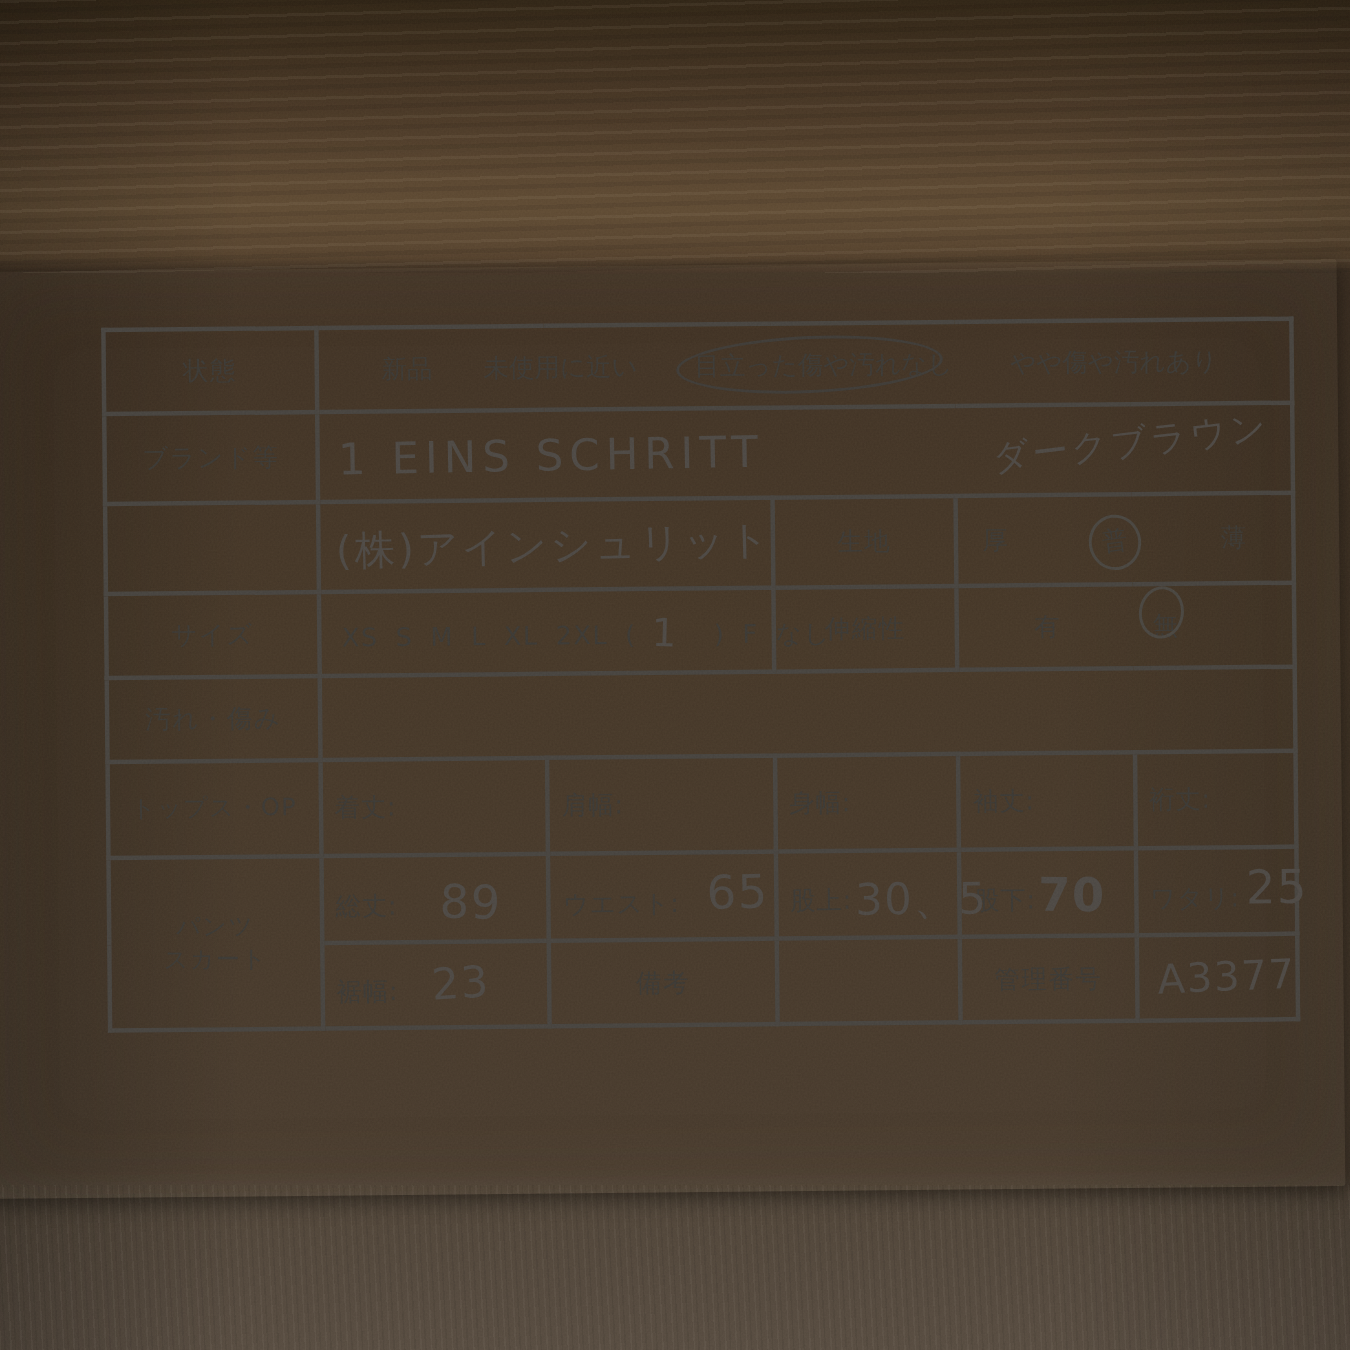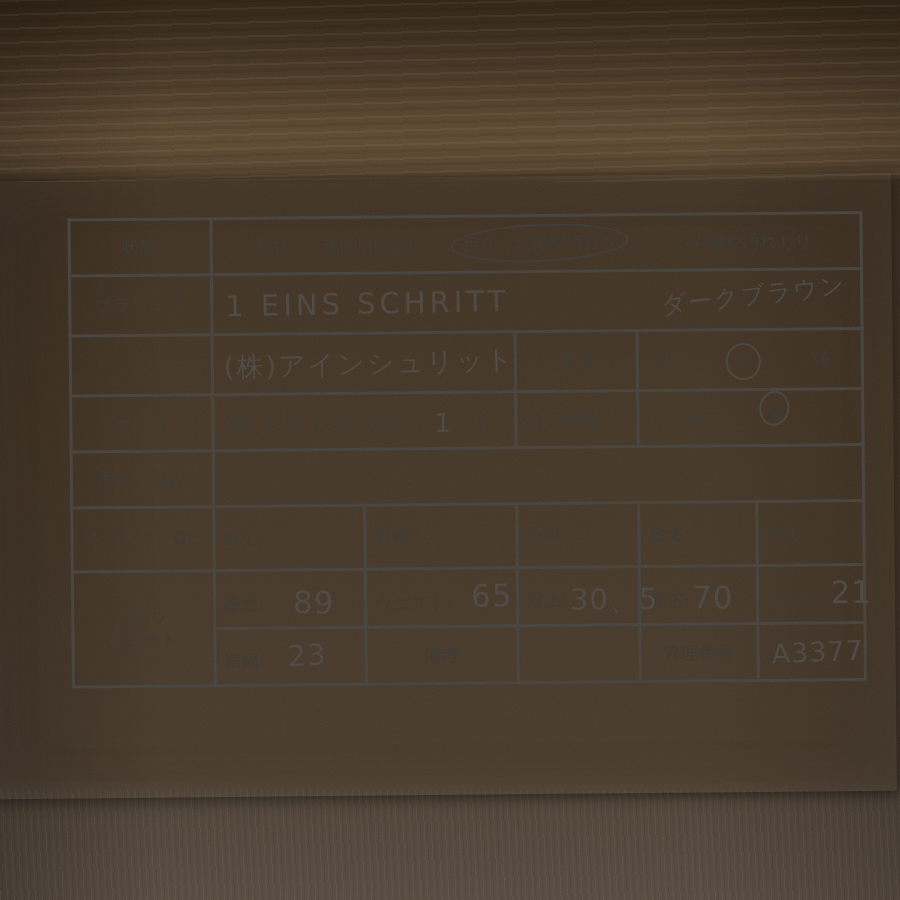--- a/index.html
+++ b/index.html
@@ -112,21 +112,21 @@
   
   .size-cell { padding-left:14px !important; font-size:16px; letter-spacing:1px; word-spacing:5px; white-space:nowrap; }
   .size-written { font-size:26px; display:inline-block; margin:0 24px 0 10px; transform:translateY(2px) rotate(2deg); }
 
   
   .meas { padding-left:8px !important; font-size:15px; letter-spacing:.5px; white-space:nowrap; }
   .meas .hand-num { font-size:31px; letter-spacing:1px; margin-left:10px; display:inline-block; }
   .v-soutake { transform:translateY(3px) rotate(2deg); margin-left:28px !important; }
   .v-waist   { transform:translateY(-2px) rotate(-1deg); margin-left:18px !important; }
   .v-rise    { transform:translateY(4px); margin-left:2px !important; font-size:29px !important; }
-  .v-inseam  { transform:translateY(2px) rotate(1deg); margin-left:2px !important; }
+  .v-inseam  { transform:translateY(2px) rotate(1deg); margin-left:2px !important;font-weight:bold; }
   .v-watari  { transform:translateY(-2px); margin-left:4px !important; }
   .v-hem     { transform:translateY(-1px) rotate(-3deg); margin-left:22px !important; font-size:29px !important; }
   .v-id      { font-size:27px !important; letter-spacing:2px; transform:rotate(-2deg); margin-left:4px !important; }
   .memo-cell, .id-lbl-cell { text-align:center; font-size:16px; letter-spacing:1px; }
 </style>
 </head>
 <body>
 
 <div class="wood"></div>
 <div class="wood-grain"></div>
@@ -217,21 +217,21 @@
 
     <tr class="r7">
       <td class="lbl two-line" rowspan="2">
         <div>パンツ</div>
         <div>スカート</div>
       </td>
       <td class="meas"><span>総丈:</span><span class="hand hand-num v-soutake">89</span></td>
       <td class="meas"><span>ウエスト:</span><span class="hand hand-num v-waist">65</span></td>
       <td class="meas"><span>股上:</span><span class="hand hand-num v-rise">30、5</span></td>
       <td class="meas"><span>股下:</span><span class="hand hand-num v-inseam">70</span></td>
-      <td class="meas"><span>ワタリ:</span><span class="hand hand-num v-watari">21</span></td>
+      <td class="meas"><span>ワタリ:</span><span class="hand hand-num v-watari">25</span></td>
     </tr>
 
     <tr class="r8">
       <td class="meas"><span>裾幅:</span><span class="hand hand-num v-hem">23</span></td>
       <td class="memo-cell">備考</td>
       <td></td>
       <td class="id-lbl-cell">管理番号</td>
       <td class="meas"><span class="hand hand-num v-id">A3377</span></td>
     </tr>
   </tbody>

